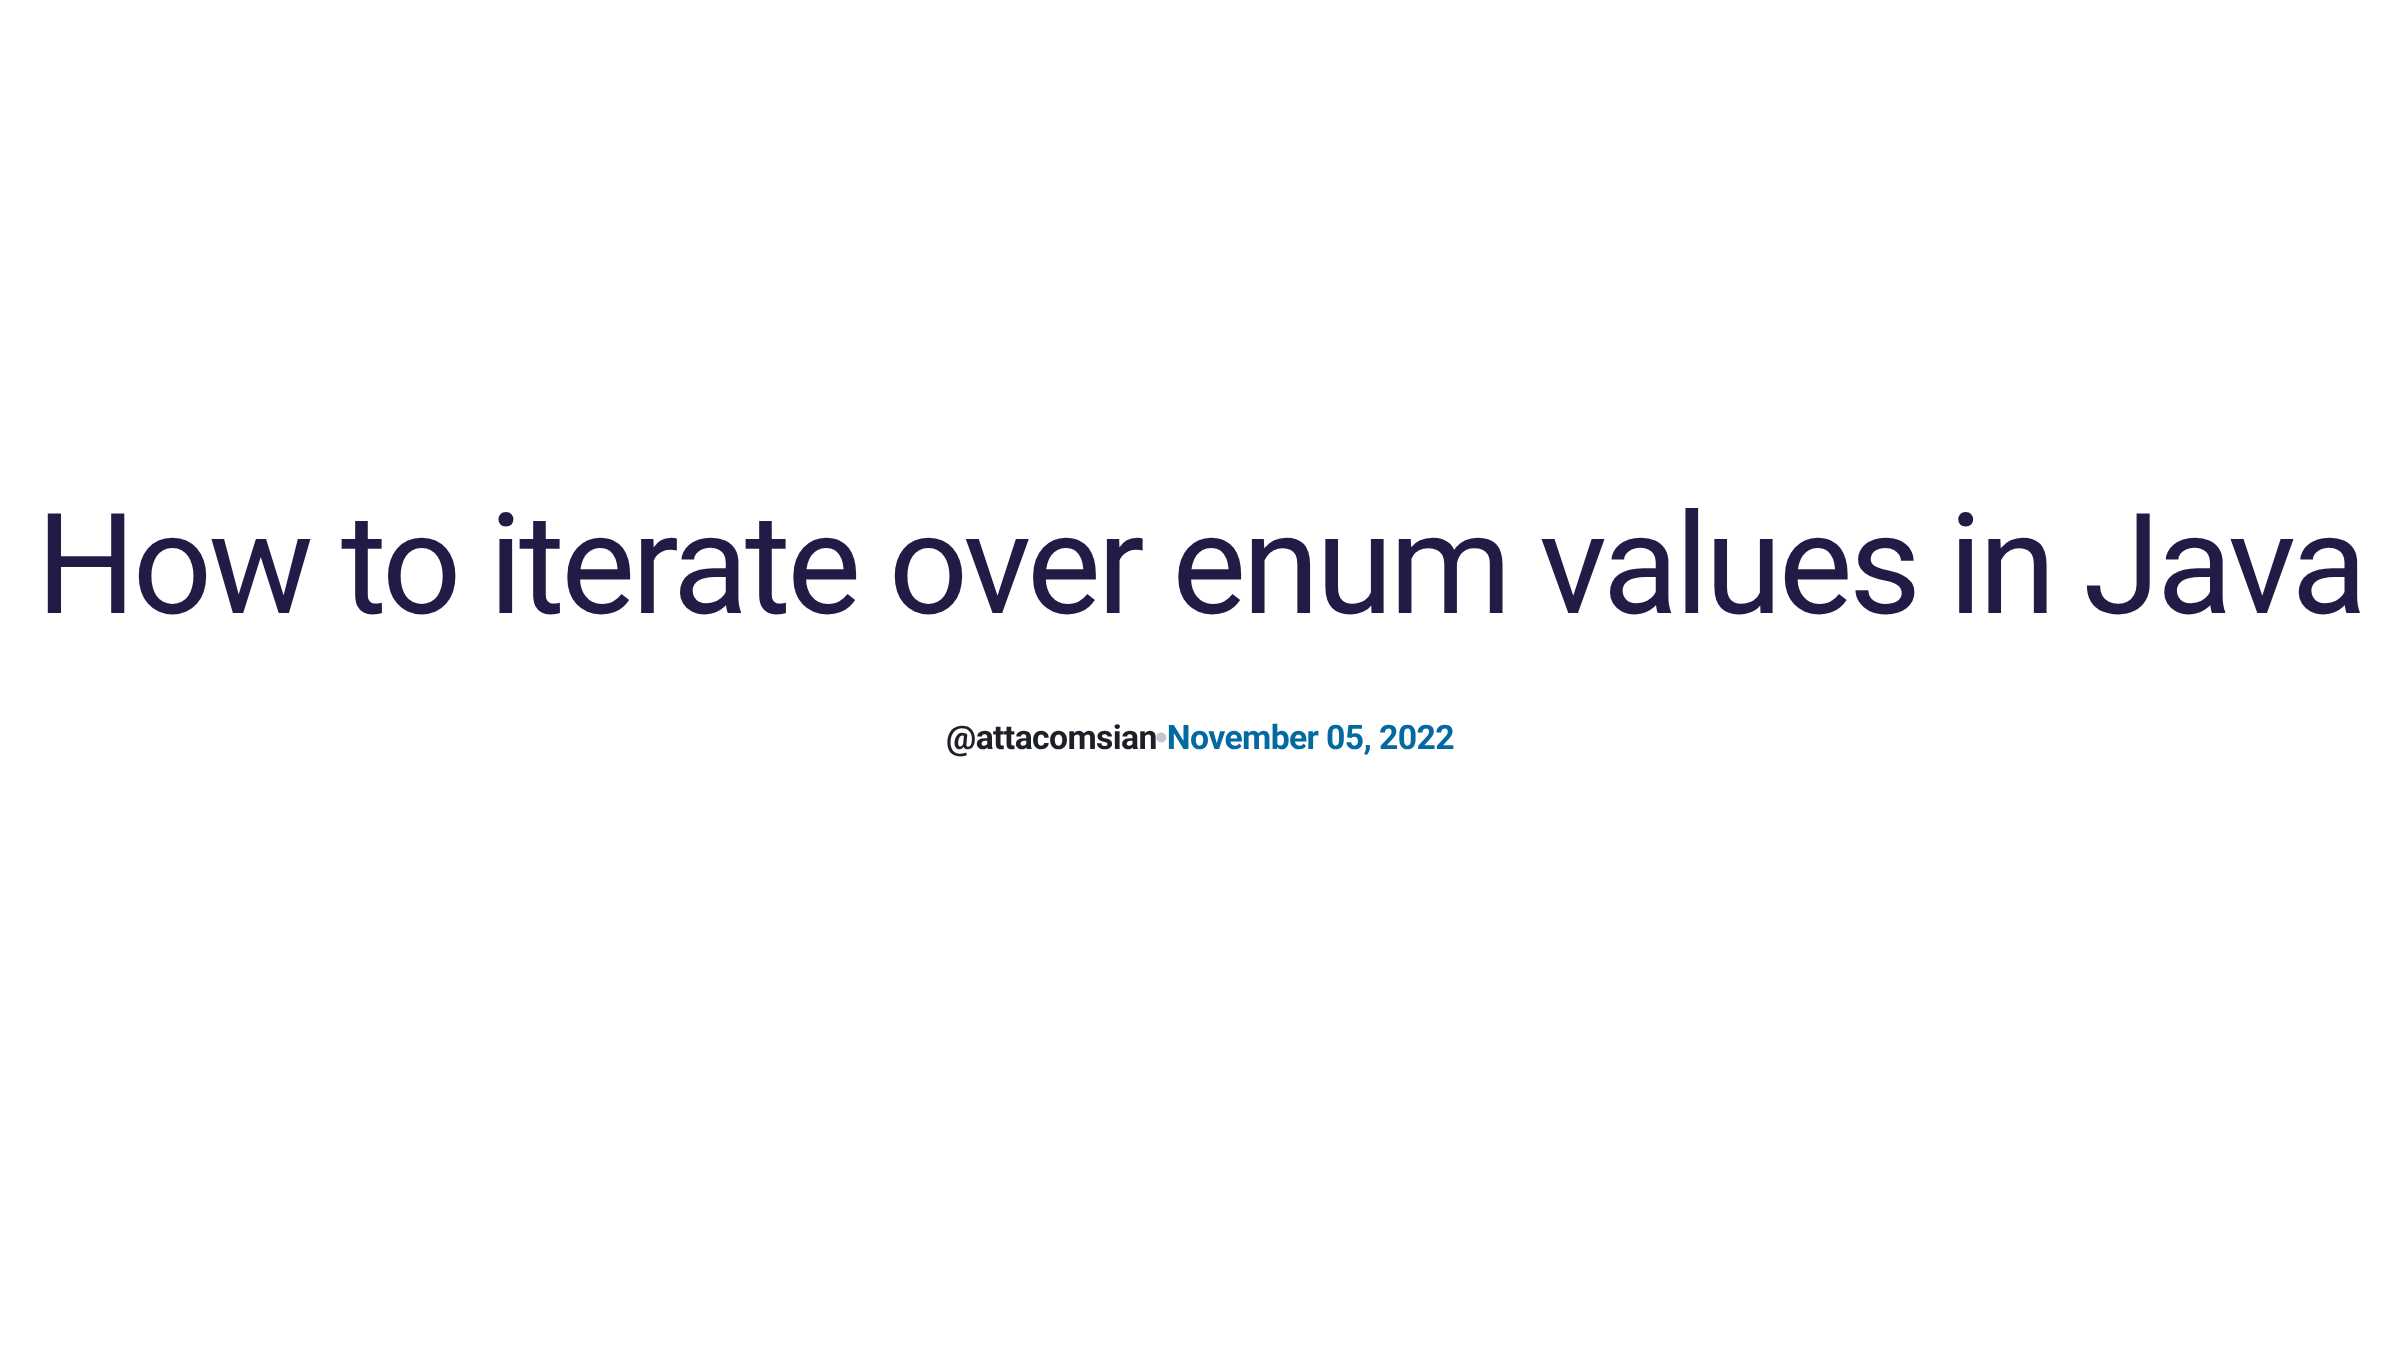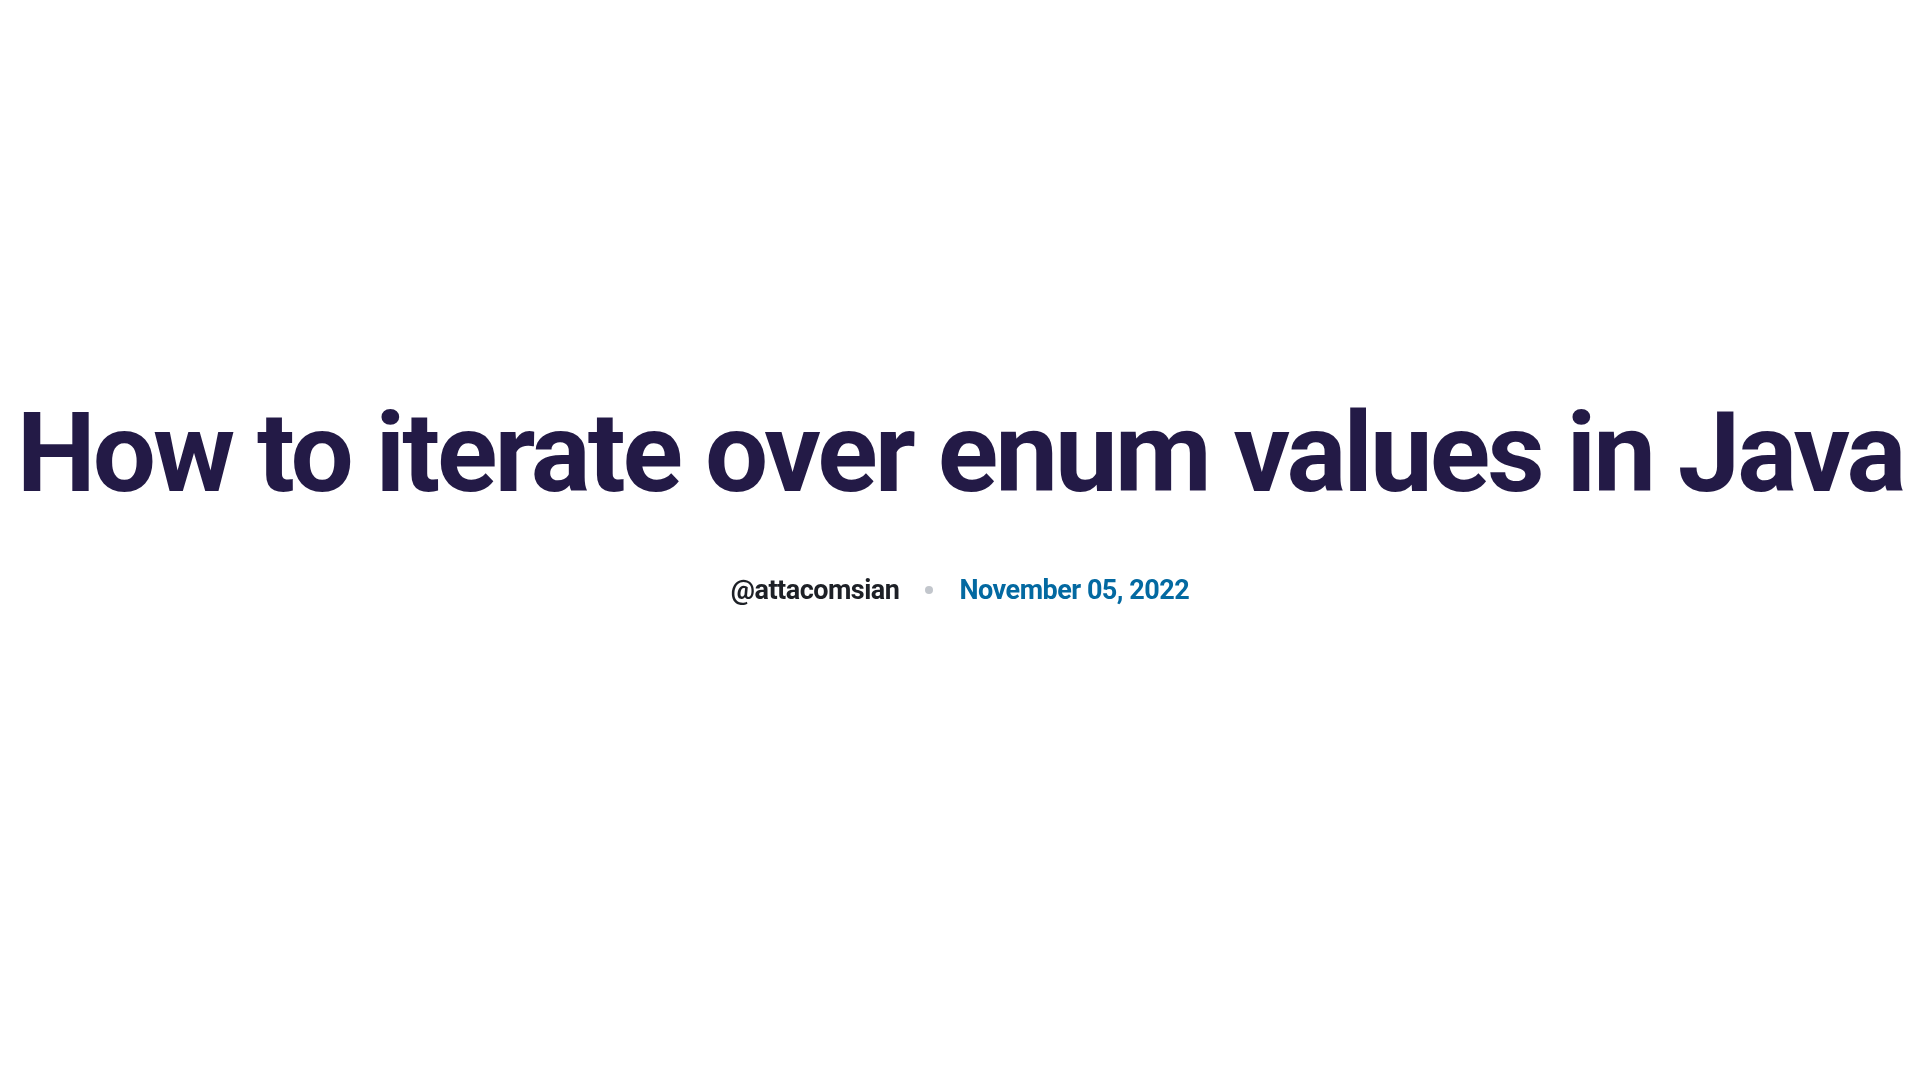--- a/index.html
+++ b/index.html
@@ -23,32 +23,31 @@
       display: flex;
       flex-direction: column;
       align-items: center;
       justify-content: center;
       text-align: center;
       transform: translateY(-40px);
     }
     
     .title {
       font-size: 112px;
-      font-weight: 700;
+      font-weight: 400;
       color: #231a46;
       line-height: 1.05;
       letter-spacing: -3px;
       margin-bottom: 62px;
     }
     
     .meta-row {
       display: flex;
       align-items: center;
       justify-content: center;
-      gap: 26px;
     }
     
     .author {
       font-size: 27px;
       font-weight: 700;
       color: #1d2026;
       letter-spacing: -0.5px;
     }
     
     .separator-dot {

